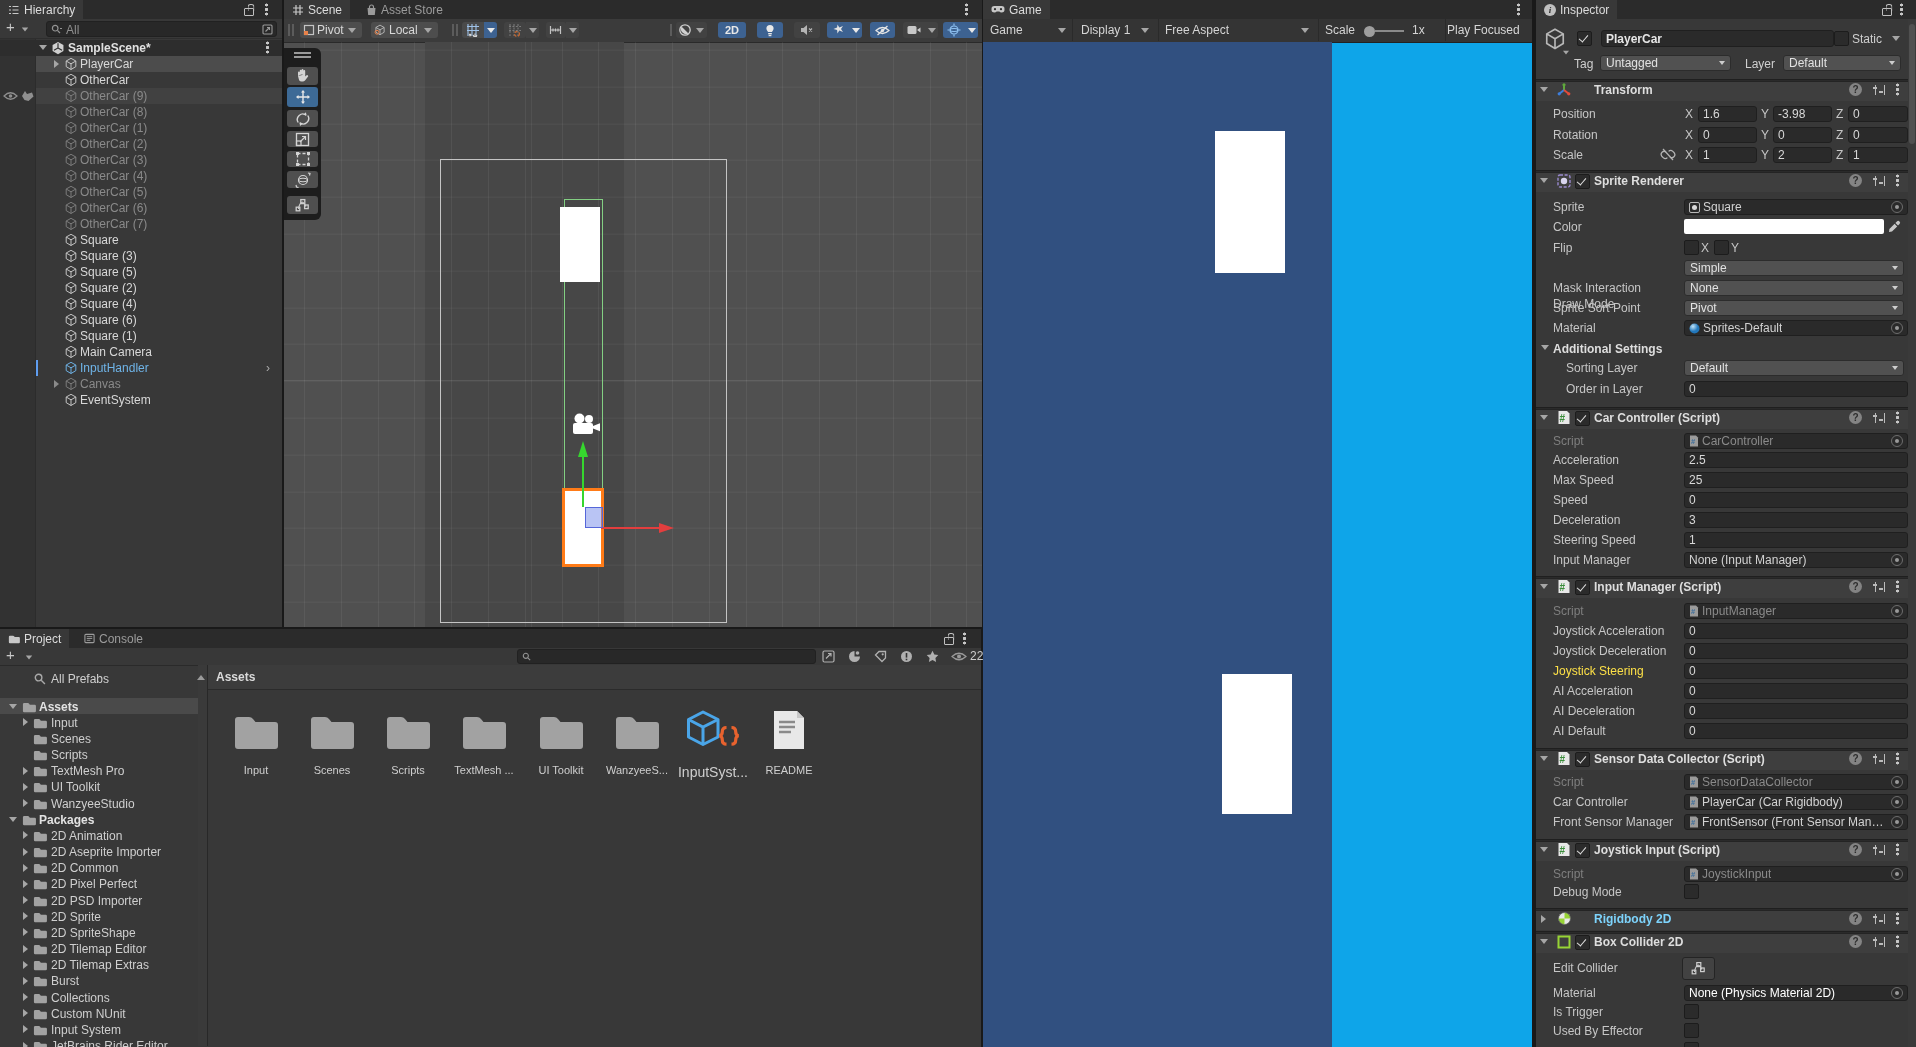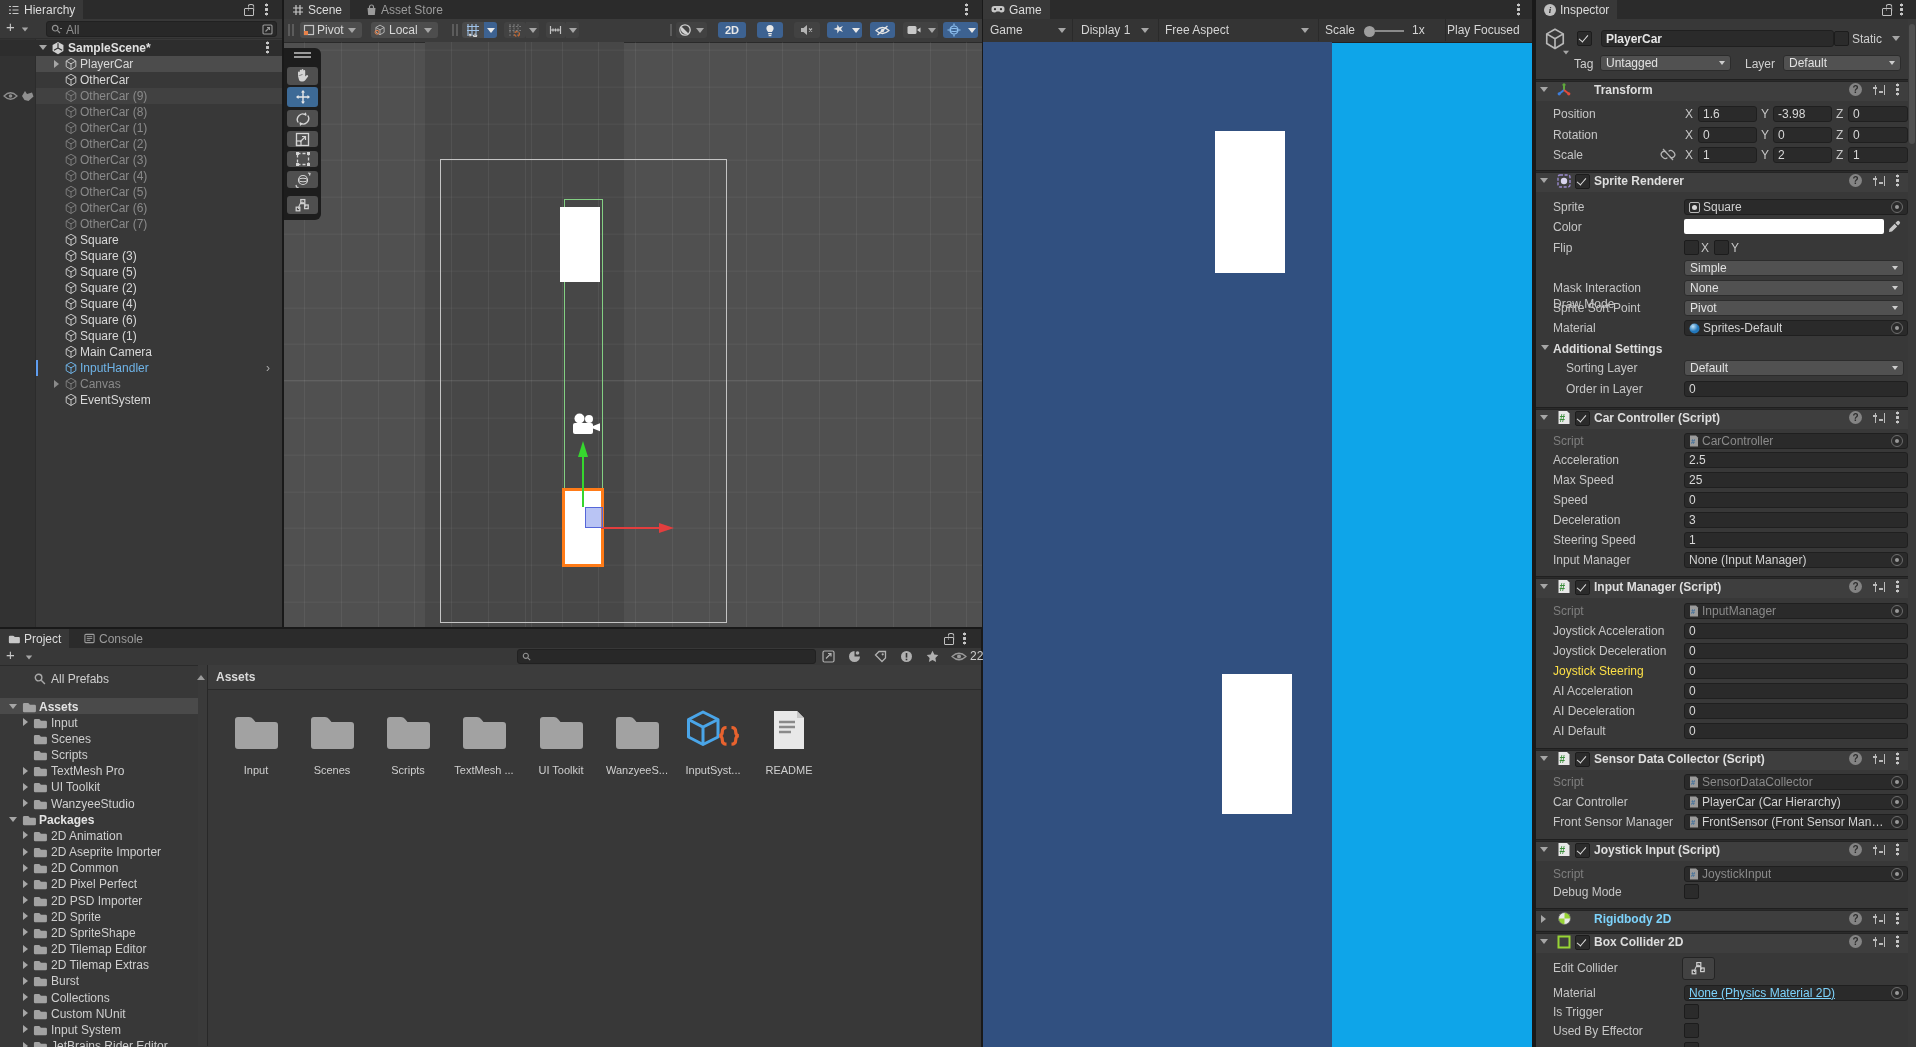--- a/index.html
+++ b/index.html
@@ -576,21 +576,21 @@
 <div class="abs" style="left:523px;top:99px;width:76px;text-align:center;color:#cfcfcf;font-size:11px;white-space:nowrap;overflow:hidden;">UI Toolkit</div>
 <svg class="abs" style="left:614px;top:47px;" width="47" height="40" viewBox="0 0 47 40">
           <path d="M2 8 Q2 5 5 5 L16 5 Q18.5 5 20 7 L22.5 10 L42 10 Q45 10 45 13 L45 34 Q45 37 42 37 L5 37 Q2 37 2 34 Z" fill="#a2a2a2"></path>
         </svg>
 <div class="abs" style="left:599px;top:99px;width:76px;text-align:center;color:#cfcfcf;font-size:11px;white-space:nowrap;overflow:hidden;">WanzyeeS...</div>
 <svg class="abs" style="left:687px;top:44px;" width="52" height="44" viewBox="0 0 52 44">
           <path d="M16 3 L31 10.5 L31 28 L16 35.5 L1.5 28 L1.5 10.5 Z" fill="none" stroke="#4aa5e8" stroke-width="3" stroke-linejoin="round"></path>
           <path d="M1.5 10.5 L16 18 L31 10.5 M16 18 L16 35.5" fill="none" stroke="#4aa5e8" stroke-width="3"></path>
           <path d="M39.5 18.5 q-4.2 0 -4.2 4.2 q0 3.4 -2.8 4.1 q2.8 0.7 2.8 4.1 q0 4.2 4.2 4.2 M44.5 18.5 q4.2 0 4.2 4.2 q0 3.4 2.8 4.1 q-2.8 0.7 -2.8 4.1 q0 4.2 -4.2 4.2" fill="none" stroke="#e8622e" stroke-width="3.2"></path>
         </svg>
-<div class="abs" style="left:675px;top:99px;width:76px;text-align:center;color:#cfcfcf;font-size:11px;white-space:nowrap;overflow:hidden;">InputSyst...</div>
+<div class="abs" style="left:675px;top:99px;width:76px;text-align:center;color:#cfcfcf;font-size:14px;white-space:nowrap;overflow:hidden;">InputSyst...</div>
 <svg class="abs" style="left:772px;top:44px;" width="34" height="42" viewBox="0 0 34 42">
           <path d="M2 2 H25 L32 9 V40 H2 Z" fill="#e8e8e8"></path>
           <path d="M25 2 L25 9 H32" fill="#c8c8c8"></path>
           <path d="M7 13 h16 M7 18 h16 M7 23 h12" stroke="#8a8a8a" stroke-width="2.4"></path>
         </svg>
 <div class="abs" style="left:751px;top:99px;width:76px;text-align:center;color:#cfcfcf;font-size:11px;white-space:nowrap;overflow:hidden;">README</div>
 
     </div>
   </div>
 
@@ -860,21 +860,21 @@
           </svg>
           <span style="overflow:hidden;white-space:nowrap;">SensorDataCollector</span>
         </div>
 <div class="objpick abs" style="left:355px;top:776px;"></div>
 <span class="abs" style="left:17px;top:795px;color:#c6c6c6;">Car Controller</span>
 <div class="fld" style="left:148px;top:794px;width:218px;height:14px;color:#d2d2d2;">
           <svg width="10" height="12" viewBox="0 0 10 12" style="margin-right:3px;flex:none;">
             <path d="M1 0.5 H7 L9 2.5 V11.5 H1 Z" fill="#9a9a9a"></path>
             <text x="2" y="9" font-size="7.5" font-weight="bold" fill="#3a6d9d" font-family="Liberation Sans">#</text>
           </svg>
-          <span style="overflow:hidden;white-space:nowrap;">PlayerCar (Car Hierarchy)</span>
+          <span style="overflow:hidden;white-space:nowrap;">PlayerCar (Car Rigidbody)</span>
         </div>
 <div class="objpick abs" style="left:355px;top:796px;"></div>
 <span class="abs" style="left:17px;top:815px;color:#c6c6c6;">Front Sensor Manager</span>
 <div class="fld" style="left:148px;top:814px;width:218px;height:14px;color:#d2d2d2;">
           <svg width="10" height="12" viewBox="0 0 10 12" style="margin-right:3px;flex:none;">
             <path d="M1 0.5 H7 L9 2.5 V11.5 H1 Z" fill="#9a9a9a"></path>
             <text x="2" y="9" font-size="7.5" font-weight="bold" fill="#3a6d9d" font-family="Liberation Sans">#</text>
           </svg>
           <span style="overflow:hidden;white-space:nowrap;">FrontSensor (Front Sensor Man…</span>
         </div>
@@ -932,21 +932,21 @@
 <span class="abs" style="left:17px;top:961px;color:#c6c6c6;">Edit Collider</span>
 <div class="abs" style="left:146px;top:957px;width:31px;height:21px;background:#424242;border:1px solid #242424;border-radius:3px;">
 <svg class="abs" style="left:7px;top:3px;" width="17" height="15" viewBox="0 0 17 15">
             <path d="M4.5 11 Q5.5 4.5 8.5 4 M12 8.5 Q10.5 5 8.5 4" fill="none" stroke="#cfcfcf" stroke-width="1.1"></path>
             <rect x="6.8" y="1.6" width="4" height="4" fill="none" stroke="#cfcfcf" stroke-width="1.2"></rect>
             <rect x="2.2" y="9.2" width="3.6" height="3.6" fill="none" stroke="#cfcfcf" stroke-width="1.2"></rect>
             <rect x="10.6" y="7" width="3.6" height="3.6" fill="none" stroke="#cfcfcf" stroke-width="1.2"></rect>
           </svg>
         </div>
 <span class="abs" style="left:17px;top:986px;color:#c6c6c6;">Material</span>
-<div class="fld" style="left:148px;top:985px;width:218px;height:14px;color:#7dd3fc;text-decoration:underline;">
+<div class="fld" style="left:148px;top:985px;width:218px;height:14px;color:#ffffff;">
           <span style="overflow:hidden;white-space:nowrap;">None (Physics Material 2D)</span>
         </div>
 <div class="objpick abs" style="left:355px;top:987px;"></div>
 <span class="abs" style="left:17px;top:1005px;color:#c6c6c6;">Is Trigger</span>
 <div class="abs chk" style="left:148px;top:1004px;"></div>
 <span class="abs" style="left:17px;top:1024px;color:#c6c6c6;">Used By Effector</span>
 <div class="abs chk" style="left:148px;top:1023px;"></div>
 <div class="abs chk" style="left:148px;top:1042px;"></div>
 <div class="abs" style="left:372px;top:19px;width:8px;height:1028px;background:#3a3a3a;"></div>
 <div class="abs" style="left:373px;top:24px;width:6px;height:120px;background:#505050;border-radius:3px;"></div>

